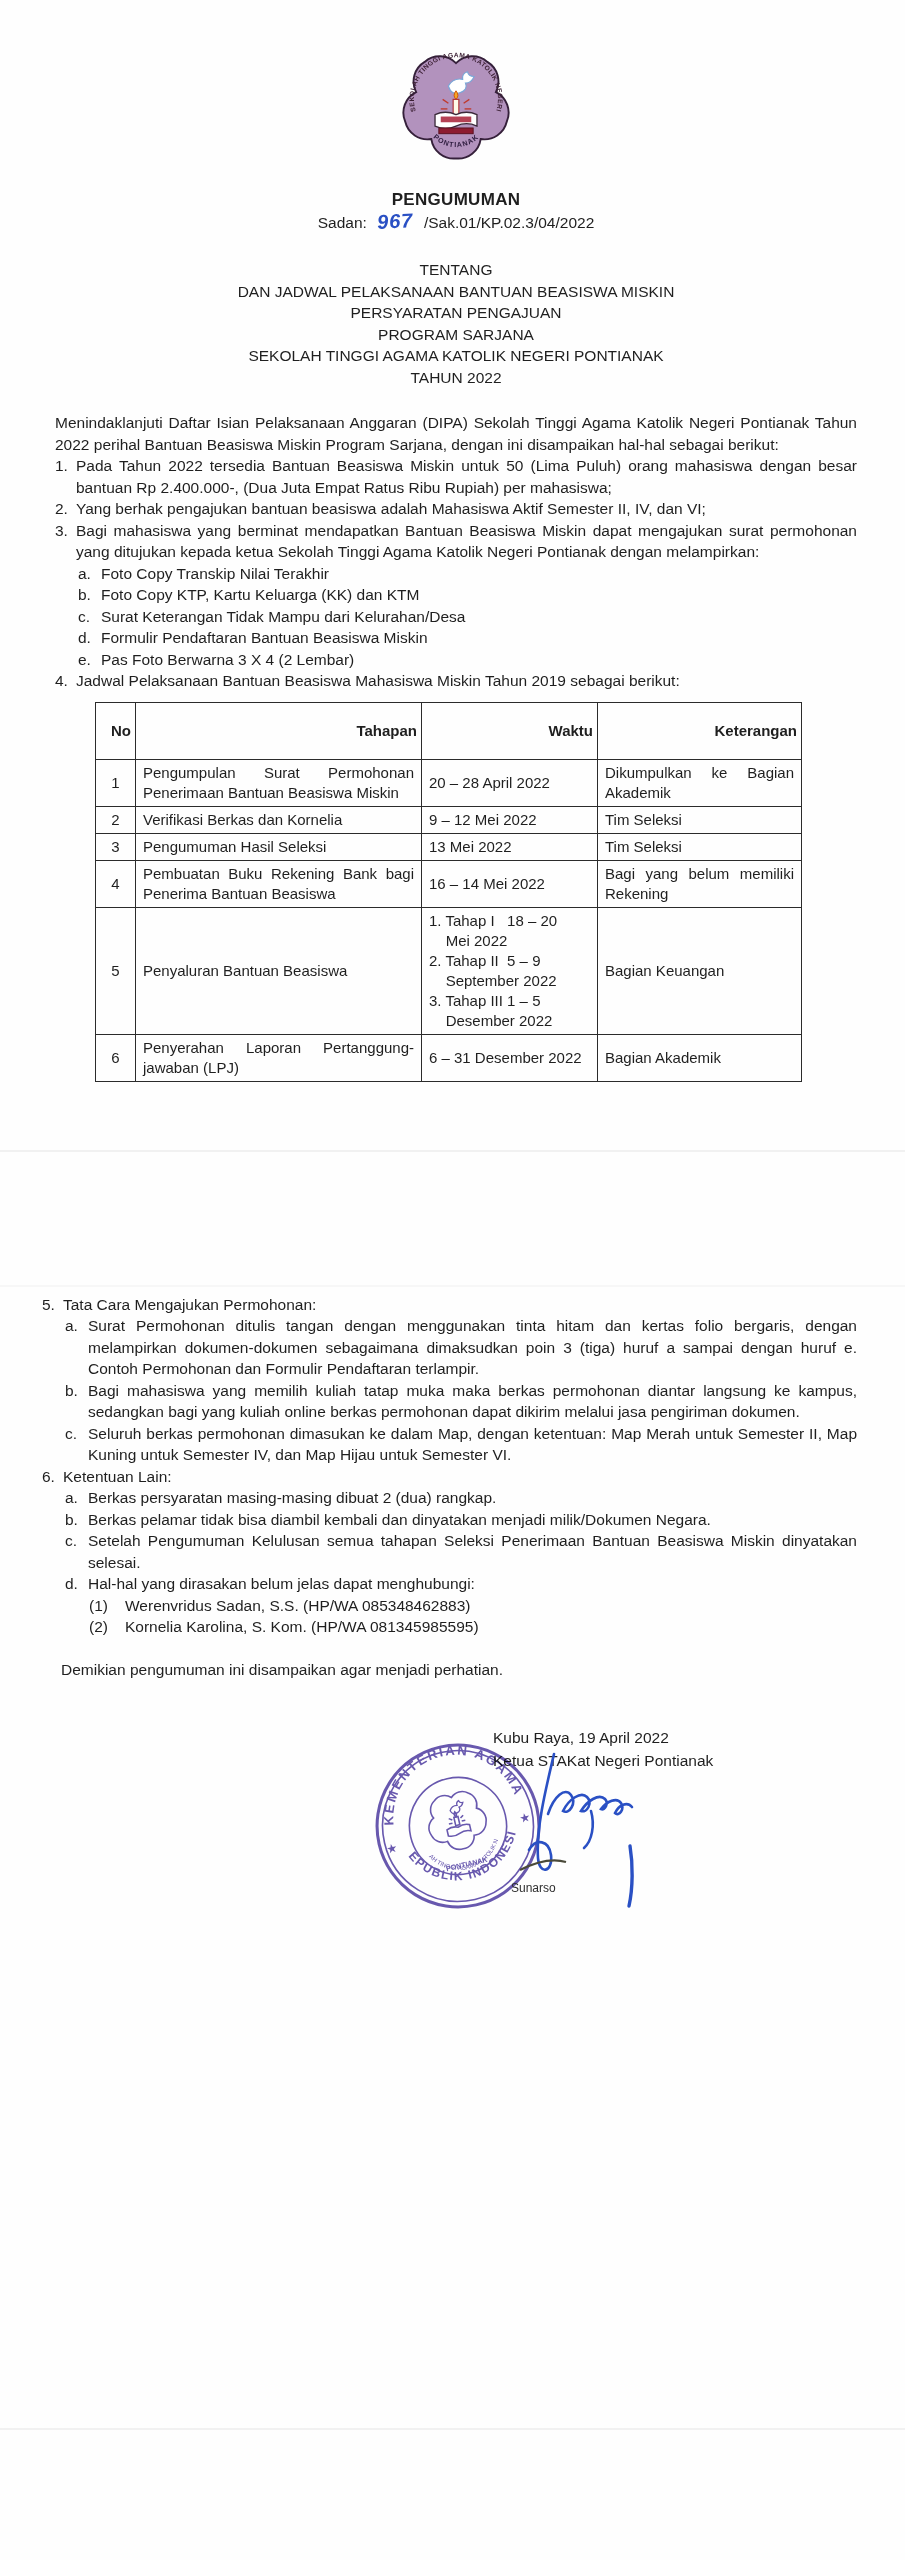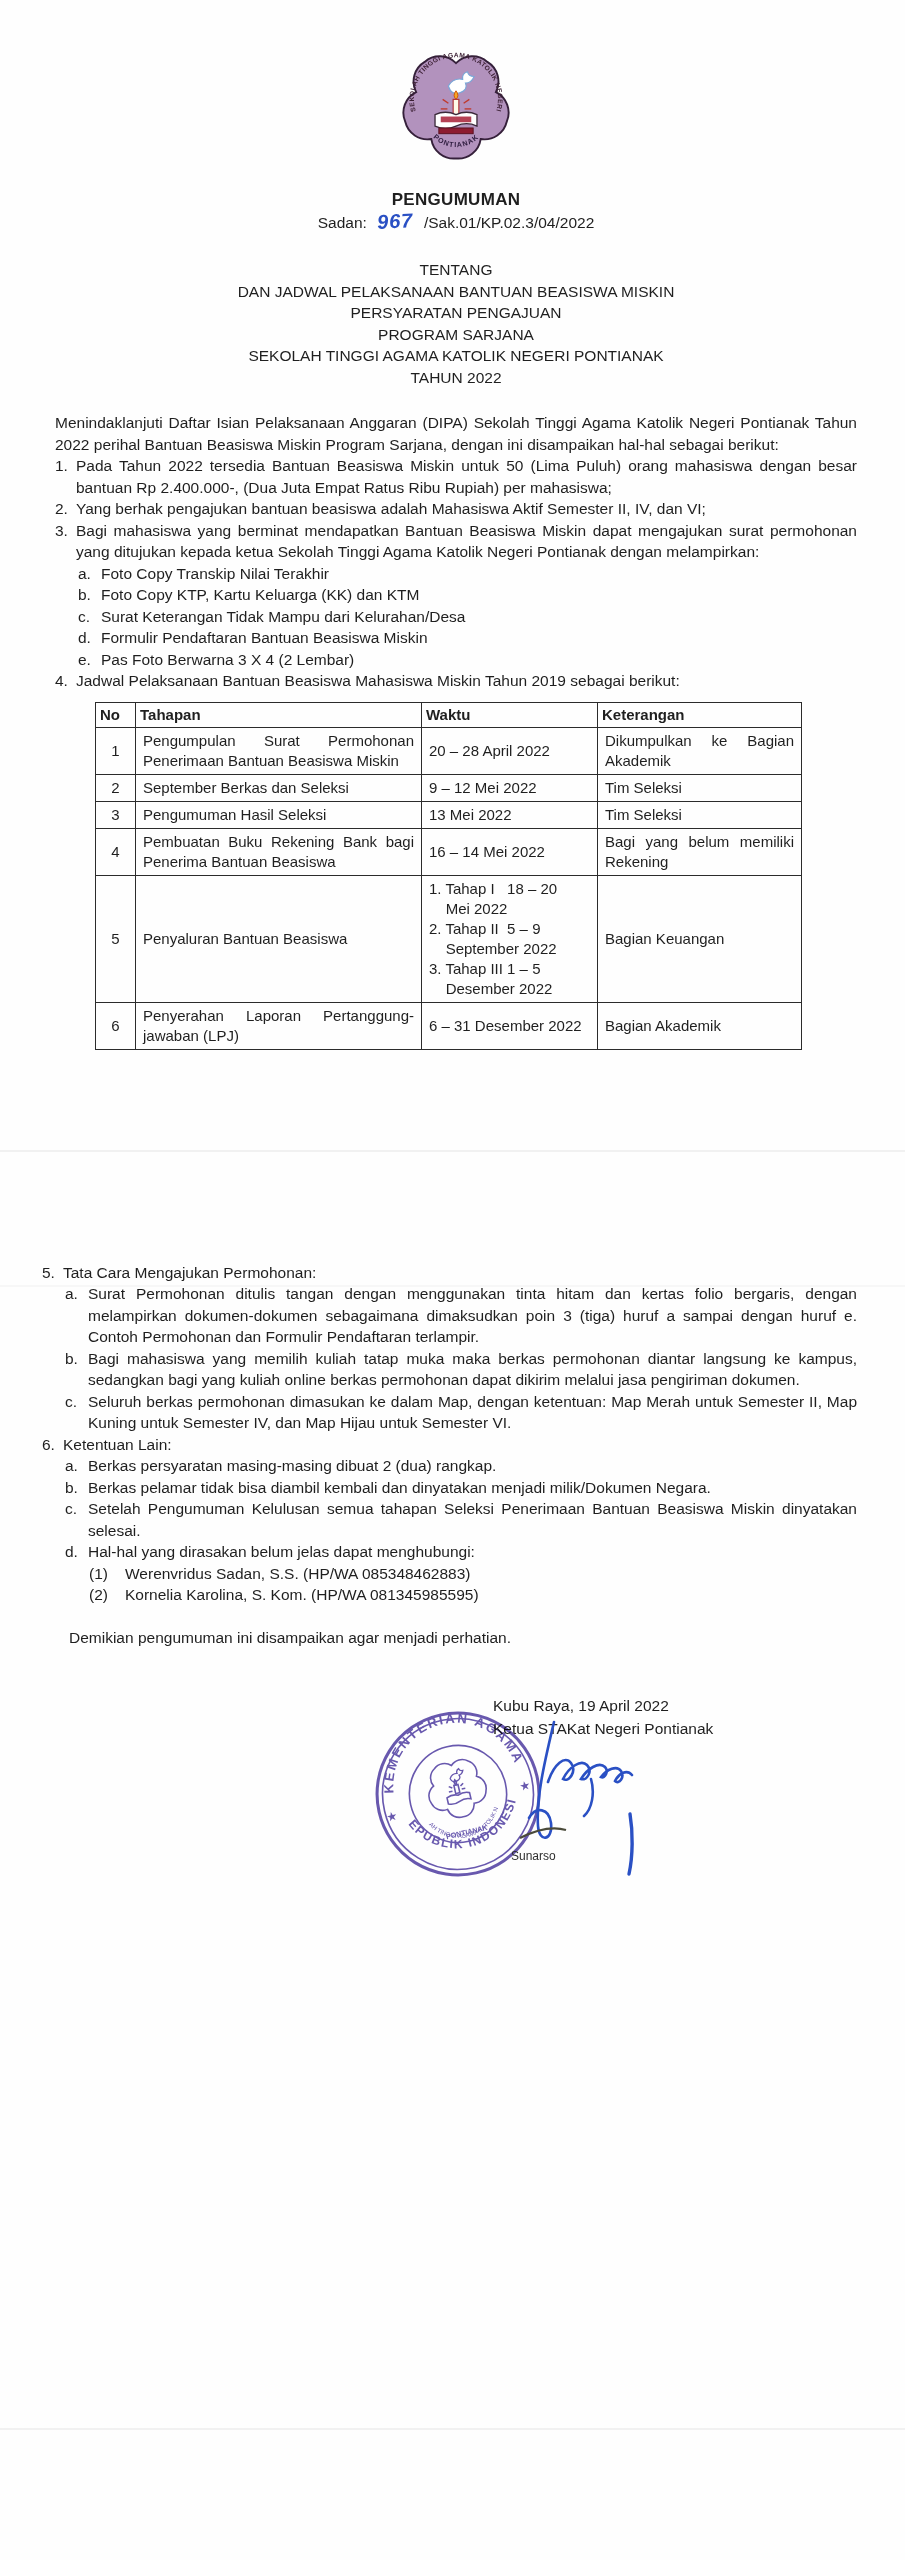--- a/index.html
+++ b/index.html
@@ -33,31 +33,31 @@
   .sub2 .t{flex:1;}
   .it{}
   
   table.sched{
     border-collapse:collapse;margin:10px 0 0 40px;width:706px;
     font-size:15px;line-height:20px;table-layout:fixed;
   }
   table.sched th,table.sched td{
     border:1.6px solid #2b2b2b;padding:3px 7px;vertical-align:middle;
   }
-  table.sched th{font-weight:bold;text-align:left;padding:2px 4px;}
+  table.sched th{font-weight:bold;text-align:right;padding:18px 4px;}
   col.c-no{width:40px;} col.c-tah{width:286px;} col.c-wak{width:176px;} col.c-ket{width:204px;}
   td.no{text-align:center;}
   td.tah{text-align:justify;}
   td.ket{text-align:justify;}
   td.wak{text-align:left;}
   td.pre{white-space:pre-wrap;}
   
   .gap{height:212px;}
   .sec2{margin-left:-13px;}
-  .closing{margin-top:21px;margin-left:14px;}
+  .closing{margin-top:21px;margin-left:6px;}
   
   .sig-block{position:relative;height:330px;margin-top:46px;}
   .sig-text{position:absolute;left:493px;top:0;line-height:23px;}
   .stamp{position:absolute;left:372px;top:14px;opacity:.92;mix-blend-mode:multiply;}
   .sig-ink{position:absolute;left:492px;top:26px;}
   .signer{position:absolute;left:511px;top:152px;font-size:12px;color:#2f2f2f;}
   
   .scanline{position:absolute;left:0;width:100%;height:2px;background:#f1f1f1;}
 </style>
 </head>
@@ -179,21 +179,21 @@
         <th>Keterangan</th>
       </tr>
       <tr>
         <td class="no">1</td>
         <td class="tah">Pengumpulan Surat Permohonan Penerimaan Bantuan Beasiswa Miskin</td>
         <td class="wak">20 – 28 April 2022</td>
         <td class="ket">Dikumpulkan ke Bagian Akademik</td>
       </tr>
       <tr>
         <td class="no">2</td>
-        <td class="tah">September Berkas dan Seleksi</td>
+        <td class="tah">Verifikasi Berkas dan Kornelia</td>
         <td class="wak">9 – 12 Mei 2022</td>
         <td class="ket">Tim Seleksi</td>
       </tr>
       <tr>
         <td class="no">3</td>
         <td class="tah">Pengumuman Hasil Seleksi</td>
         <td class="wak">13 Mei 2022</td>
         <td class="ket">Tim Seleksi</td>
       </tr>
       <tr>

